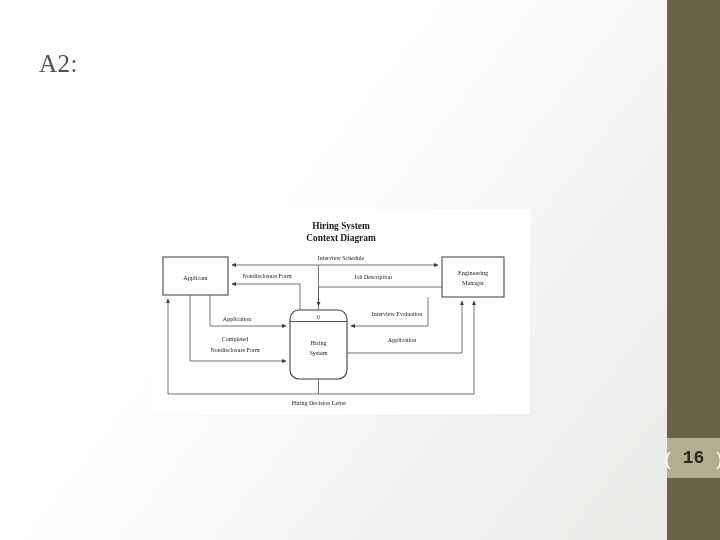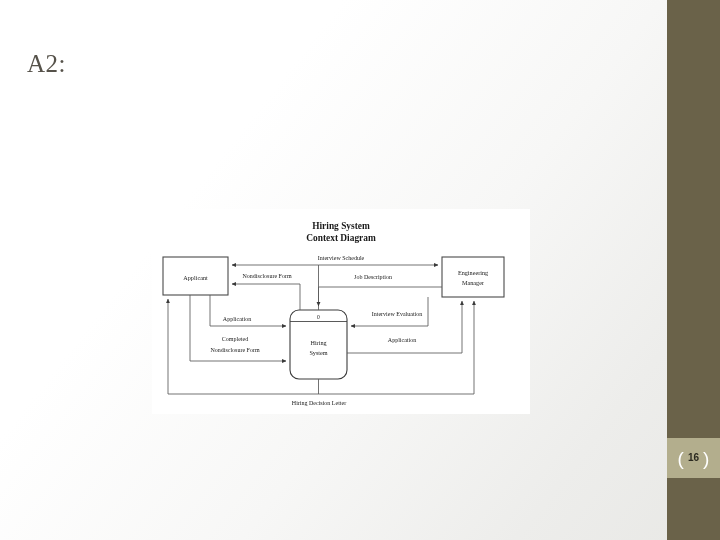--- a/index.html
+++ b/index.html
@@ -42,30 +42,30 @@
   }
   #page-badge .bracket {
     color: #ffffff;
     font-family: "Liberation Sans", sans-serif;
     font-size: 19px;
     line-height: 1;
     font-weight: 300;
   }
   #page-badge .pagenum {
     color: #2b2a20;
-    font-family: Liberation Sans, sans-serif;
-    font-size: 10px;
+    font-family: Liberation Mono, monospace;
+    font-size: 18px;
     font-weight: 700;
-    margin: 0 4px;
+    margin: 0 12px;
     line-height: 1;
   }
   
   #slide-title {
     position: absolute;
-    left: 27px;
+    left: 39px;
     top: 50px;
     font-family: "Liberation Serif", serif;
     font-size: 25px;
     color: #56524a;
     letter-spacing: 0.5px;
   }
   
   #diagram-panel {
     position: absolute;
     left: 152px;

